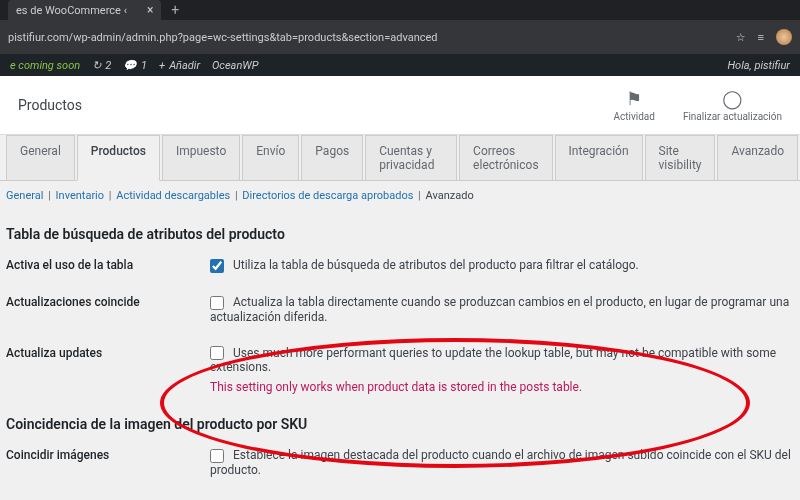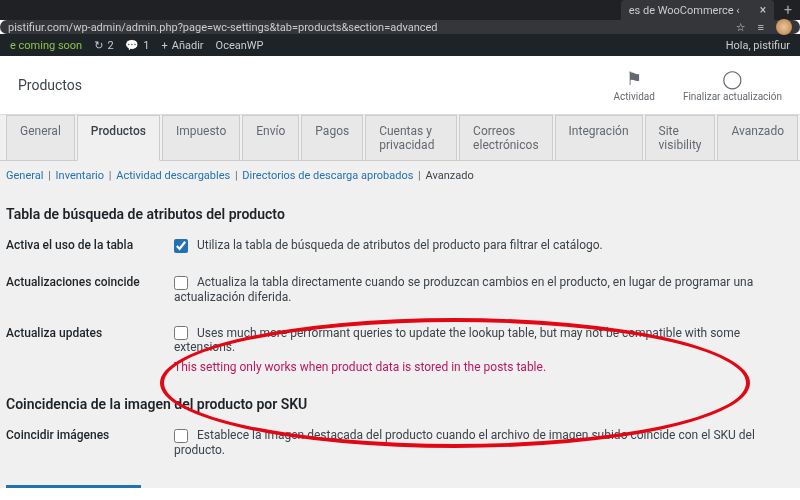--- a/index.html
+++ b/index.html
@@ -1,25 +1,25 @@
 <!DOCTYPE html>
 <html><head>
 <meta charset="utf-8">
 <style>
 * { margin:0; padding:0; box-sizing:border-box; font-family:-apple-system,BlinkMacSystemFont,"Segoe UI",Roboto,sans-serif; }
 body { width:800px; height:500px; background:#fff; overflow:hidden; position:relative; }
-.browser-top { background:#202124; height:20px; display:flex; align-items:center; padding:0 8px;justify-content:flex-end; }
+.browser-top { background:#202124; height:20px; display:flex; align-items:center; padding:0 8px; }
 .tab-area { display:flex; align-items:center; color:#ccc; font-size:11px; }
 .tab { background:#35363a; padding:3px 8px; border-radius:4px 4px 0 0; display:flex; align-items:center; gap:20px; }
 .tab .close { font-size:12px; }
 .newtab { margin-left:10px; font-size:14px; color:#aaa; }
-.url-bar { background:#35363a; height:14px; display:flex; align-items:center; padding:0 8px; color:#ccc; font-size:11px; justify-content:space-between;border-radius:9px; }
+.url-bar { background:#35363a; height:34px; display:flex; align-items:center; padding:0 8px; color:#ccc; font-size:11px; justify-content:space-between; }
 .url-bar .right { display:flex; align-items:center; gap:12px; }
 .avatar { width:16px; height:16px; border-radius:50%; background:radial-gradient(#e8c8a0,#b87840); }
-.wp-admin-bar { background:#1d2327; height:22px; display:flex; align-items:center; justify-content:space-between; padding:0 10px; color:#ccc; font-size:11px; }
+.wp-admin-bar { background:#1d2327; height:22px; display:flex; align-items:center; justify-content:space-between; padding:0 10px; color:#ccc; font-size:11px;font-style:italic; }
 .wp-admin-bar .left { display:flex; align-items:center; gap:12px; }
 .wp-admin-bar .item { display:flex; align-items:center; gap:4px; }
 .lime { color:#8bc34a; }
 .content-area { background:#f0f0f1; height:432px; position:relative; overflow:hidden; padding-left:0; }
 .page-header { background:#fff; border-bottom:1px solid #ddd; display:flex; justify-content:space-between; align-items:center; padding:12px 18px; }
 .page-title { font-size:14px; color:#3c434a; }
 .header-right { display:flex; gap:28px; }
 .header-icon { text-align:center; font-size:10px; color:#646970; position:relative; }
 .header-icon .glyph { font-size:18px; display:block; margin-bottom:2px; position:relative; }
 .tabs-row { background:#f0f0f1; border-bottom:1px solid #ccc; display:flex; }
@@ -27,21 +27,21 @@
 .tab-item.first { margin-left:6px; }
 .tab-item.active { background:#f0f0f1; font-weight:500; color:#3c434a; border-bottom:1px solid #f0f0f1; margin-bottom:-1px; }
 .subtabs { padding:8px 6px; font-size:11px; }
 .subtabs a { color:#2271b1; text-decoration:none; }
 .subtabs .sep { color:#646970; padding:0 2px; }
 .subtabs .current { color:#3c434a; }
 .settings { padding:4px 6px; }
 .settings h2 { font-size:14px; color:#1d2327; font-weight:600; margin:12px 0 16px; }
 .row { display:flex; margin-bottom:22px; font-size:12px; }
 .row .label { width:168px; color:#1d2327; font-weight:500; }
-.row .control { flex:1; color:#3c434a; }
+.row .control { flex:1; color:#3c434a;margin-left:36px; }
 .row .desc { color:#be185d; margin-top:6px; font-size:12px; }
 input[type=checkbox] { width:14px; height:14px; margin-right:6px; vertical-align:middle; accent-color:#2271b1; }
 .save-btn { background:#2271b1; color:#fff; border:none; padding:7px 12px; font-size:12px; cursor:pointer; margin:2px 0 0 6px; }
 .red-ellipse { position:absolute; border:4px solid #e30613; border-radius:50%; width:590px; height:130px; top:262px; left:160px; pointer-events:none; z-index:50; }
 </style>
 </head>
 <body>
 
 <div class="browser-top">
   <div class="tab-area">

